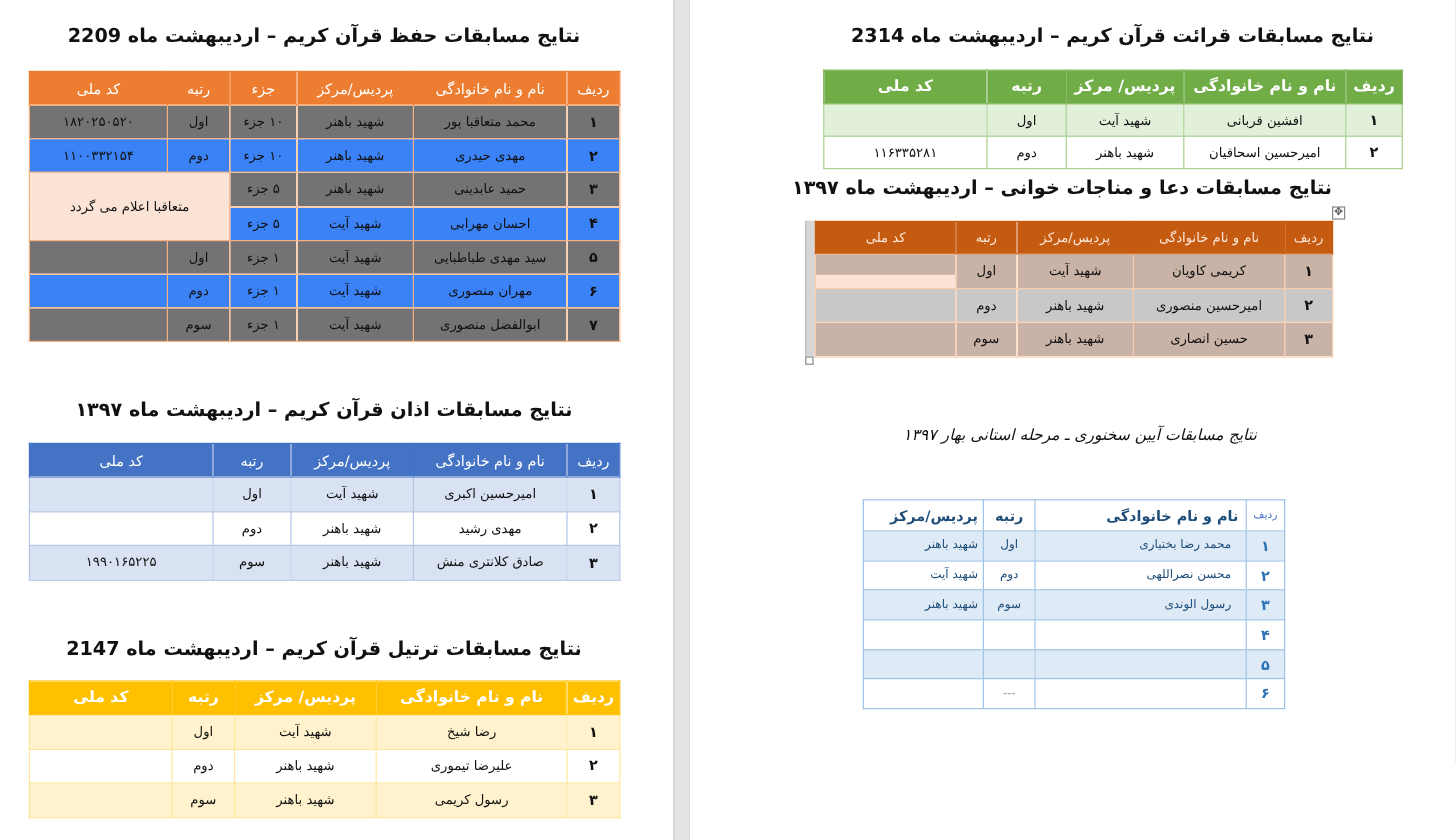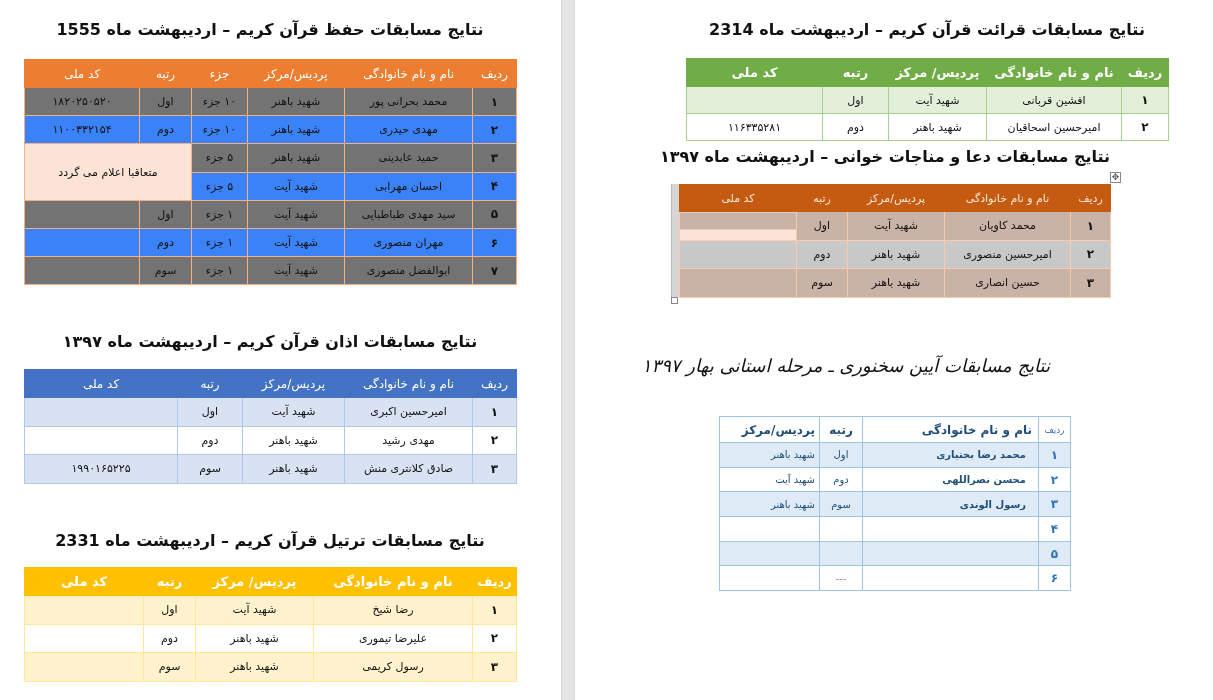--- a/index.html
+++ b/index.html
@@ -60,55 +60,55 @@
   .resize-handle { position: absolute; left: 671px; top: 297px; width: 7px; height: 7px; border: 1px solid #888; background: #fff; }
 
   
   .t-sokhan { left: 719px; top: 416px; width: 351px; }
   .t-sokhan th { background: #ffffff; color: #1f4e79; height: 26px; font-size: 12px; font-weight: bold; border: 1px solid #9dc3e6; }
   .t-sokhan th.small { font-size: 9px; font-weight: normal; color: #4472c4; }
   .t-sokhan td { height: 24.7px; border: 1px solid #9dc3e6; color: #1f4e79; font-size: 10px; }
   .t-sokhan td.num { color: #2e74b5; font-size: 12px; }
   .t-sokhan tr.odd td { background: #deeaf6; }
   .t-sokhan tr.even td { background: #ffffff; }
-  .t-sokhan td.name { text-align: right; padding-right: 12px; font-weight: bold; }
+  .t-sokhan td.name { text-align: right; padding-right: 12px; }
   .t-sokhan td.campus { text-align: right; padding-right: 4px; }
 
   .cursive-title { position: absolute; left: 750px; top: 355px; width: 300px; direction: rtl; text-align: center;
-                   font-family: "DejaVu Serif", serif; font-style: italic; font-size: 18px; color: #111; white-space: nowrap; }
+                   font-family: "DejaVu Serif", serif; font-style: italic; font-size: 13px; color: #111; white-space: nowrap; }
 </style>
 </head>
 <body>
 
 <div class="page page-left"></div>
 <div class="gutter"></div>
 <div class="page page-right"></div>
 
-<div class="title" style="left:24px; top:20px; width:492px;">نتایج مسابقات حفظ قرآن کریم – اردیبهشت ماه 1555</div>
+<div class="title" style="left:24px; top:20px; width:492px;">نتایج مسابقات حفظ قرآن کریم – اردیبهشت ماه 2209</div>
 <table class="t-hefz">
   <colgroup>
     <col style="width:44px">
       <col style="width:128px">
       <col style="width:97px">
       <col style="width:56px">
       <col style="width:52px">
       <col style="width:115px">
   </colgroup>
   <tbody>
       <tr>
     <th>ردیف</th>
     <th>نام و نام خانوادگی</th>
     <th>پردیس/مرکز</th>
     <th>جزء</th>
     <th>رتبه</th>
     <th>کد ملی</th>
   </tr>
   <tr class="odd">
     <td class="num">۱</td>
-    <td>محمد بحرانی پور</td>
+    <td>محمد متعاقبا پور</td>
     <td>شهید باهنر</td>
     <td>۱۰ جزء</td>
     <td>اول</td>
     <td>۱۸۲۰۲۵۰۵۲۰</td>
   </tr>
   <tr class="even">
     <td class="num">۲</td>
     <td>مهدی حیدری</td>
     <td>شهید باهنر</td>
     <td>۱۰ جزء</td>
@@ -189,21 +189,21 @@
   <tr class="odd">
     <td class="num">۳</td>
     <td>صادق کلانتری منش</td>
     <td>شهید باهنر</td>
     <td>سوم</td>
     <td>۱۹۹۰۱۶۵۲۲۵</td>
   </tr>
 </tbody>
   </table>
 
-<div class="title" style="left:24px; top:531px; width:492px;">نتایج مسابقات ترتیل قرآن کریم – اردیبهشت ماه 2331</div>
+<div class="title" style="left:24px; top:531px; width:492px;">نتایج مسابقات ترتیل قرآن کریم – اردیبهشت ماه 2147</div>
 <table class="t-tartil">
   <colgroup>
     <col style="width:44px">
       <col style="width:159px">
       <col style="width:118px">
       <col style="width:52px">
       <col style="width:119px">
   </colgroup>
   <tbody>
       <tr>
@@ -285,21 +285,21 @@
   <tbody>
       <tr>
     <th>ردیف</th>
     <th>نام و نام خانوادگی</th>
     <th>پردیس/مرکز</th>
     <th>رتبه</th>
     <th>کد ملی</th>
   </tr>
   <tr class="r1">
     <td class="num">۱</td>
-    <td>محمد کاویان</td>
+    <td>کریمی کاویان</td>
     <td>شهید آیت</td>
     <td>اول</td>
     <td class="code-cell" style="background:linear-gradient(#c9b2a6 0 60%, #fbe4d5 60% 100%);"></td>
   </tr>
   <tr class="r2">
     <td class="num">۲</td>
     <td>امیرحسین منصوری</td>
     <td>شهید باهنر</td>
     <td>دوم</td>
     <td class="code-cell" style="background:#c8c8c8;"></td>

